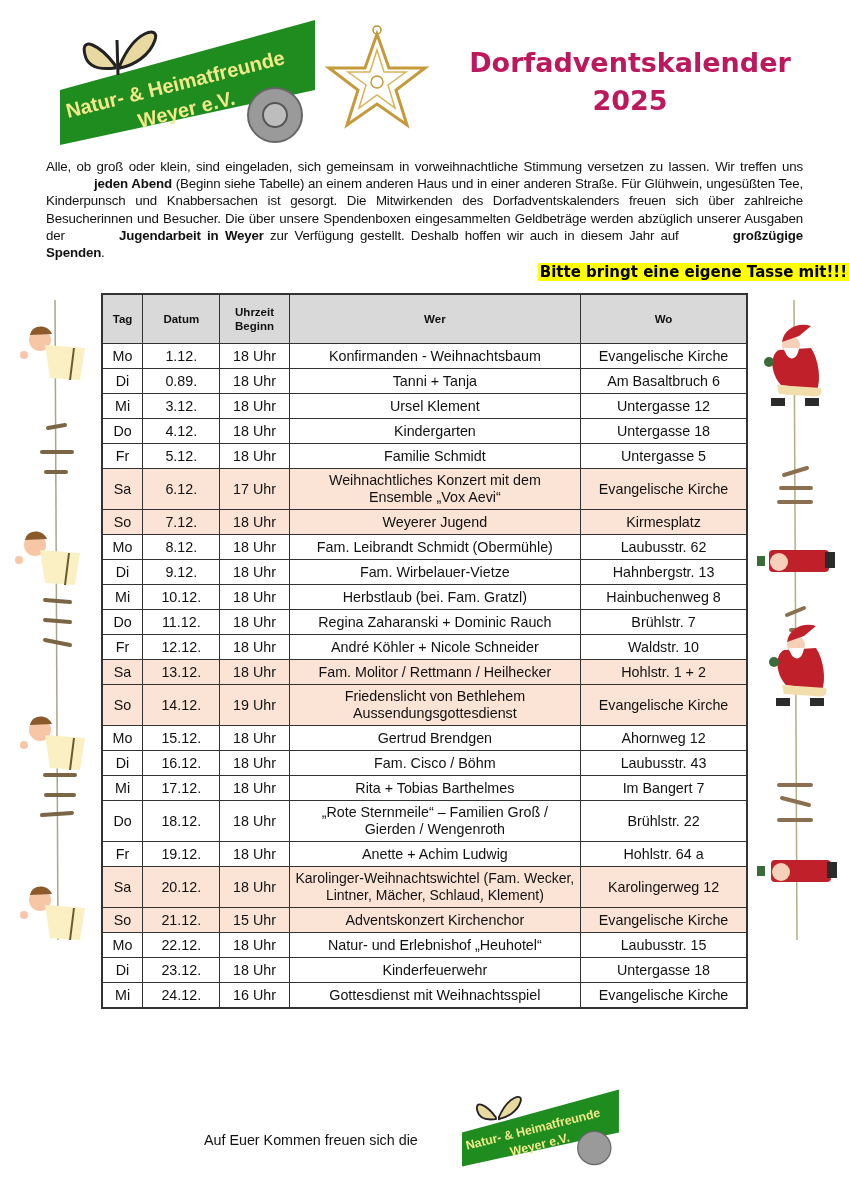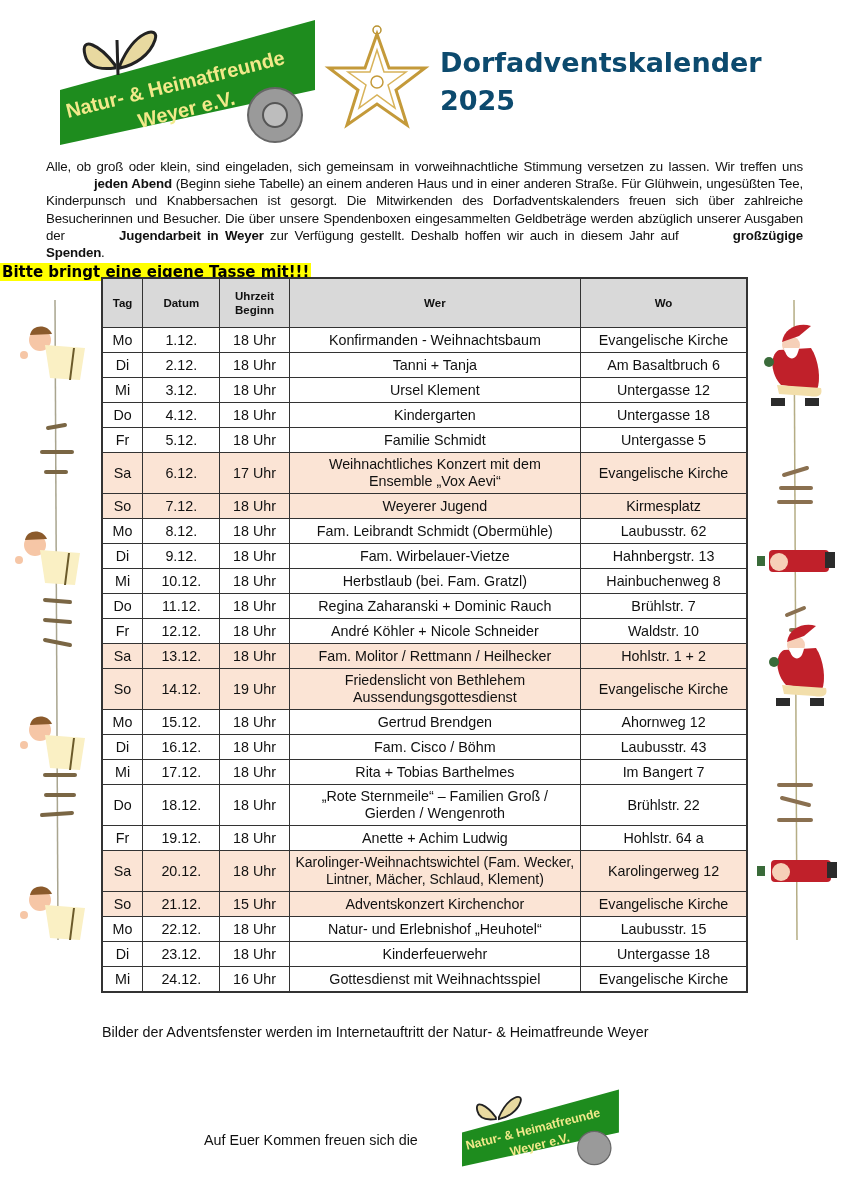--- a/index.html
+++ b/index.html
@@ -2,33 +2,33 @@
 <html><head>
 <meta charset="utf-8">
 <style>
   html, body { margin: 0; padding: 0; background: #ffffff; }
   body { width: 849px; height: 1200px; position: relative; overflow: hidden;
          font-family: "Liberation Sans", sans-serif; color: #111; }
 
   
   .logo-big { position: absolute; left: 60px; top: 20px; width: 260px; height: 125px; }
   .star { position: absolute; left: 322px; top: 20px; width: 110px; height: 120px; }
-  .title { position: absolute; left: 440px; top: 44px; width: 380px; 
-           font-family: "DejaVu Sans", sans-serif; font-weight: bold; font-size: 27px; line-height: 38px; color: #0c4a6e; }
+  .title { position: absolute; left: 440px; top: 44px; width: 380px; text-align: center;
+           font-family: "DejaVu Sans", sans-serif; font-weight: bold; font-size: 27px; line-height: 38px; color: #be185d; }
 
   .intro { position: absolute; left: 46px; top: 158px; width: 757px; font-size: 13.3px; line-height: 17.2px;
            text-align: justify; letter-spacing: -0.15px; }
   .intro b { font-weight: bold; padding-left: 48px; }
 
-  .bring { position: absolute; left: 0; top: 263px; width: 710px; text-align: left; }
+  .bring { position: absolute; left: 0; top: 263px; width: 849px; text-align: right; }
   .bring span { background: #ffff00; font-family: "DejaVu Sans", sans-serif; font-weight: bold; font-size: 15px;
                 padding: 0 2px; color: #000; }
 
   
-  table.cal { position: absolute; left: 101px; top: 277px; width: 647px; border-collapse: collapse;
+  table.cal { position: absolute; left: 101px; top: 293px; width: 647px; border-collapse: collapse;
               border: 2px solid #333; font-size: 14.3px; }
   table.cal th, table.cal td { border: 1px solid #333; text-align: center; padding: 0; }
   table.cal th { background: #d9d9d9; font-weight: bold; font-size: 11.5px; height: 48px; line-height: 14px; }
   table.cal td { height: 24px; line-height: 17px; }
   table.cal tr.tall td { height: 40px; }
   table.cal tr.weekend td { background: #fbe4d5; }
   table.cal td.small { font-size: 14px; line-height: 17px; }
   .c-tag { width: 41px; } .c-dat { width: 80px; } .c-uhr { width: 71px; }
   .c-wer { width: 303px; } .c-wo { width: 171px; }
 
@@ -165,21 +165,21 @@
   <tbody id="cal-body">
       <tr>
         <td>Mo</td>
         <td>1.12.</td>
         <td>18 Uhr</td>
         <td>Konfirmanden - Weihnachtsbaum</td>
         <td>Evangelische Kirche</td>
       </tr>
       <tr>
         <td>Di</td>
-        <td>2.12.</td>
+        <td>0.89.</td>
         <td>18 Uhr</td>
         <td>Tanni + Tanja</td>
         <td>Am Basaltbruch 6</td>
       </tr>
       <tr>
         <td>Mi</td>
         <td>3.12.</td>
         <td>18 Uhr</td>
         <td>Ursel Klement</td>
         <td>Untergasse 12</td>
@@ -328,21 +328,20 @@
         <td>Mi</td>
         <td>24.12.</td>
         <td>16 Uhr</td>
         <td>Gottesdienst mit Weihnachtsspiel</td>
         <td>Evangelische Kirche</td>
       </tr>
     </tbody>
 </table>
 
 <div class="footer-text">
-  <div>Bilder der Adventsfenster werden im Internetauftritt der Natur- &amp; Heimatfreunde Weyer</div>
 </div>
 
 <div class="closing">Auf Euer Kommen freuen sich die</div>
 
 <svg class="logo-small" viewBox="0 0 260 125">
   <polygon points="0,70 255,0 255,70 0,125" fill="#1e8c1e"></polygon>
   <g>
     <path d="M55,45 C40,25 20,15 25,35 C28,48 40,50 55,48 Z" fill="#e8d9a0" stroke="#222" stroke-width="3"></path>
     <path d="M60,45 C75,10 100,5 95,20 C90,35 75,45 60,48 Z" fill="#e8d9a0" stroke="#222" stroke-width="3"></path>
   </g>

